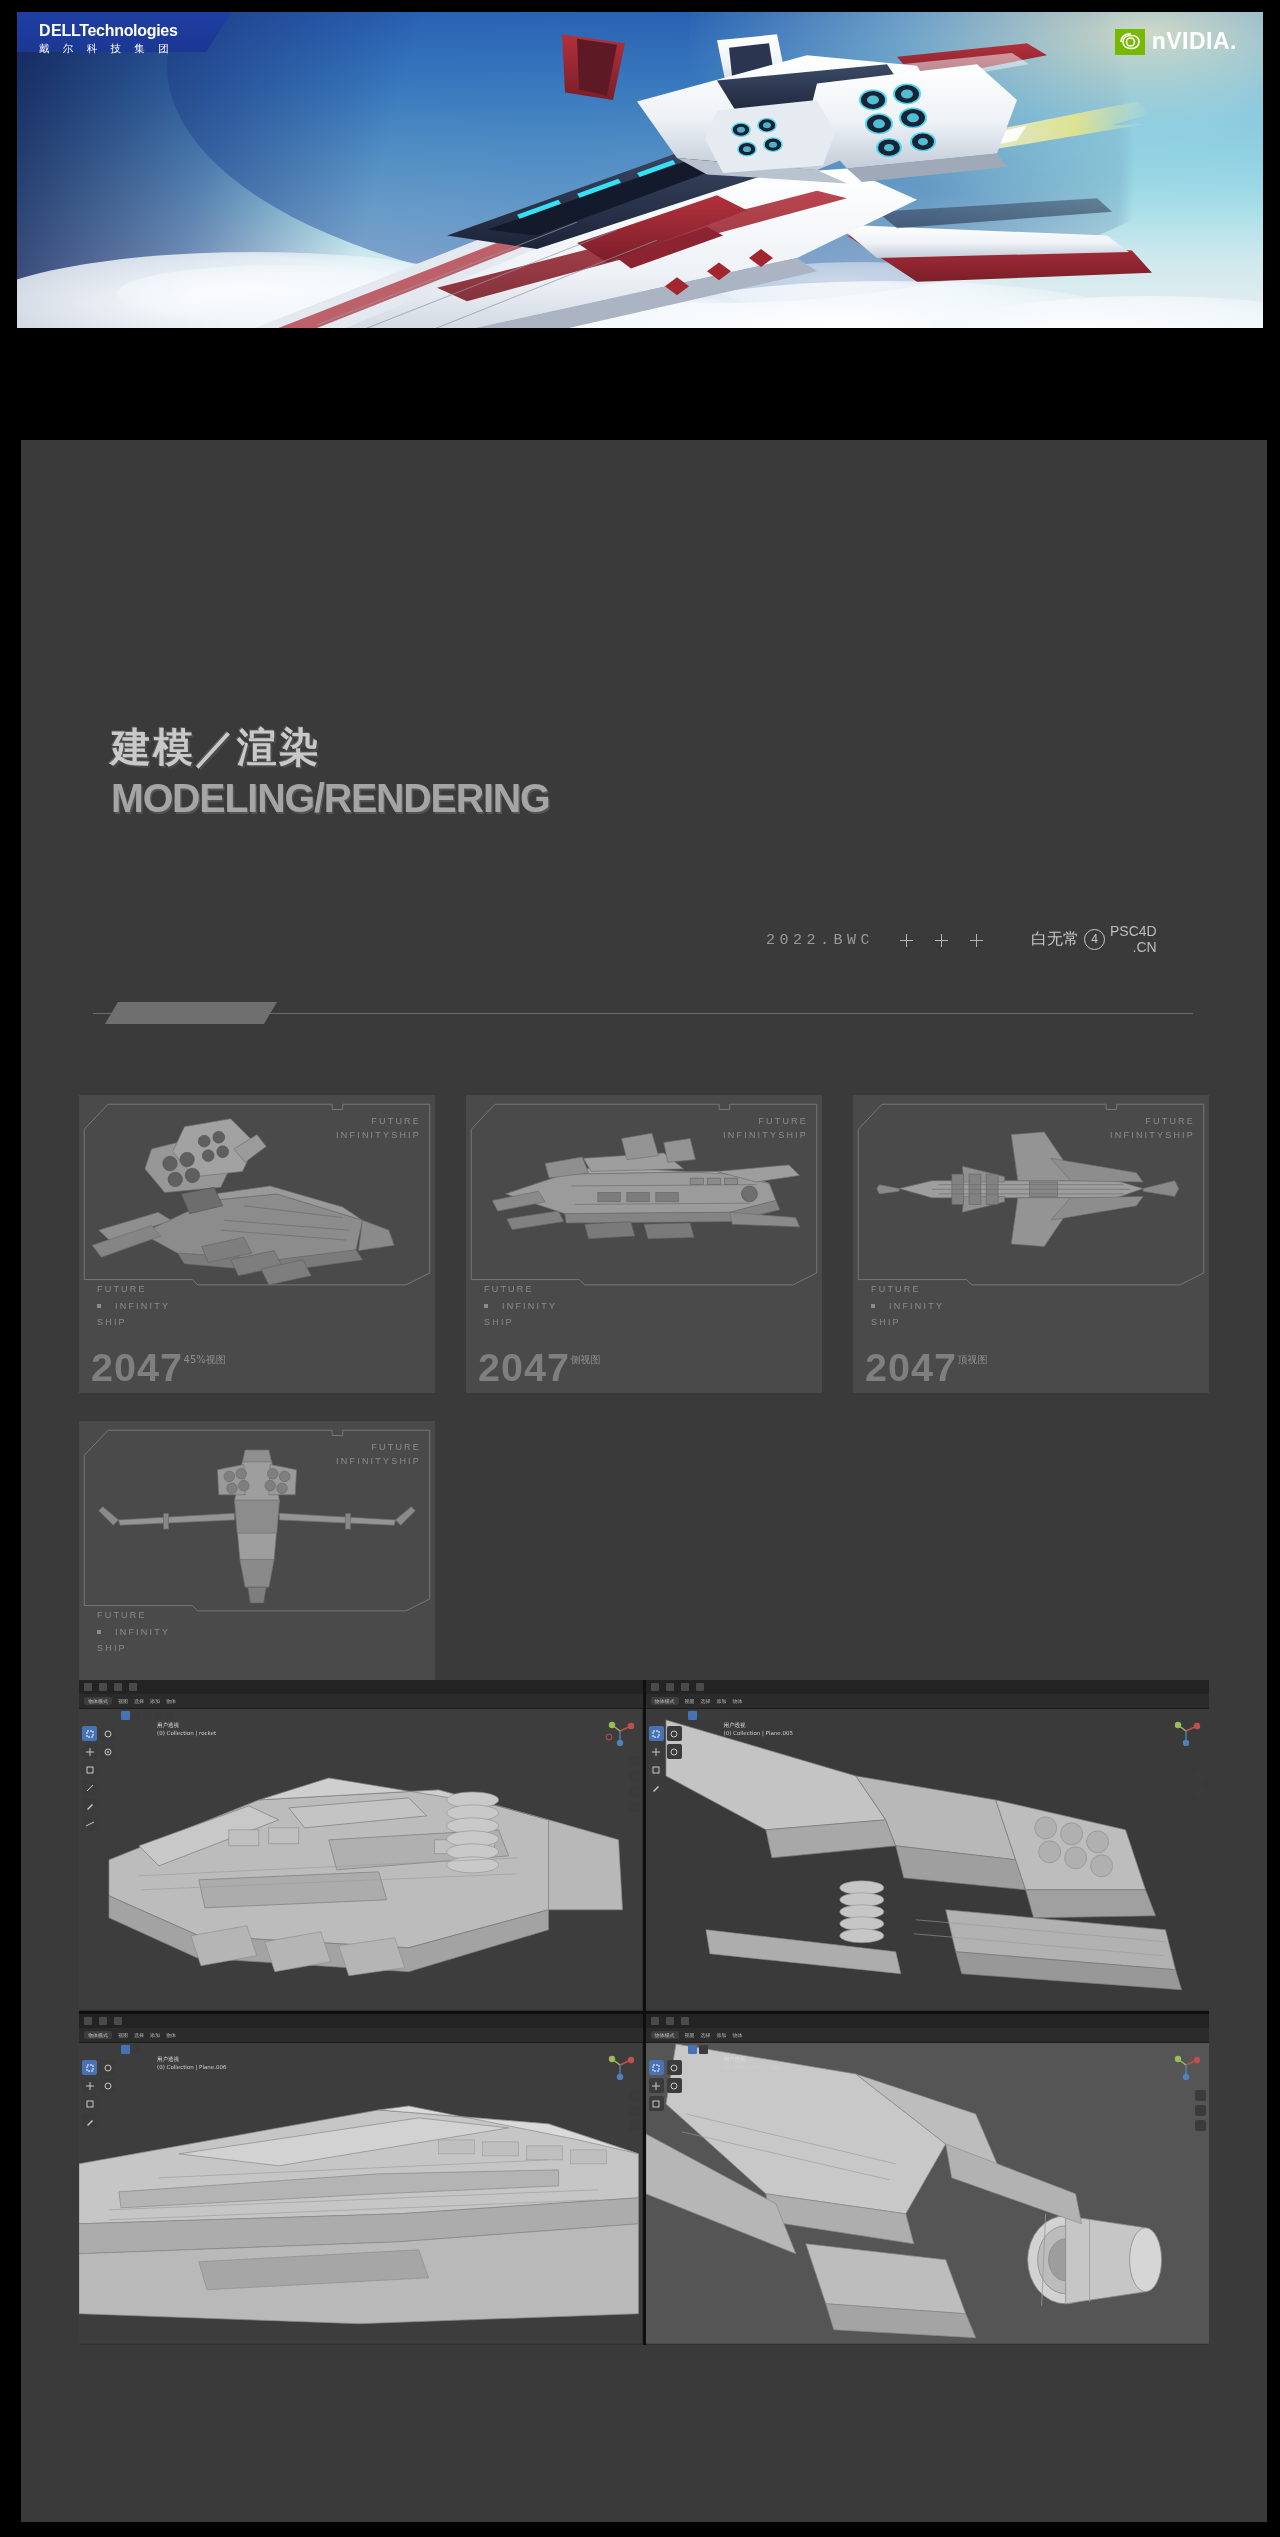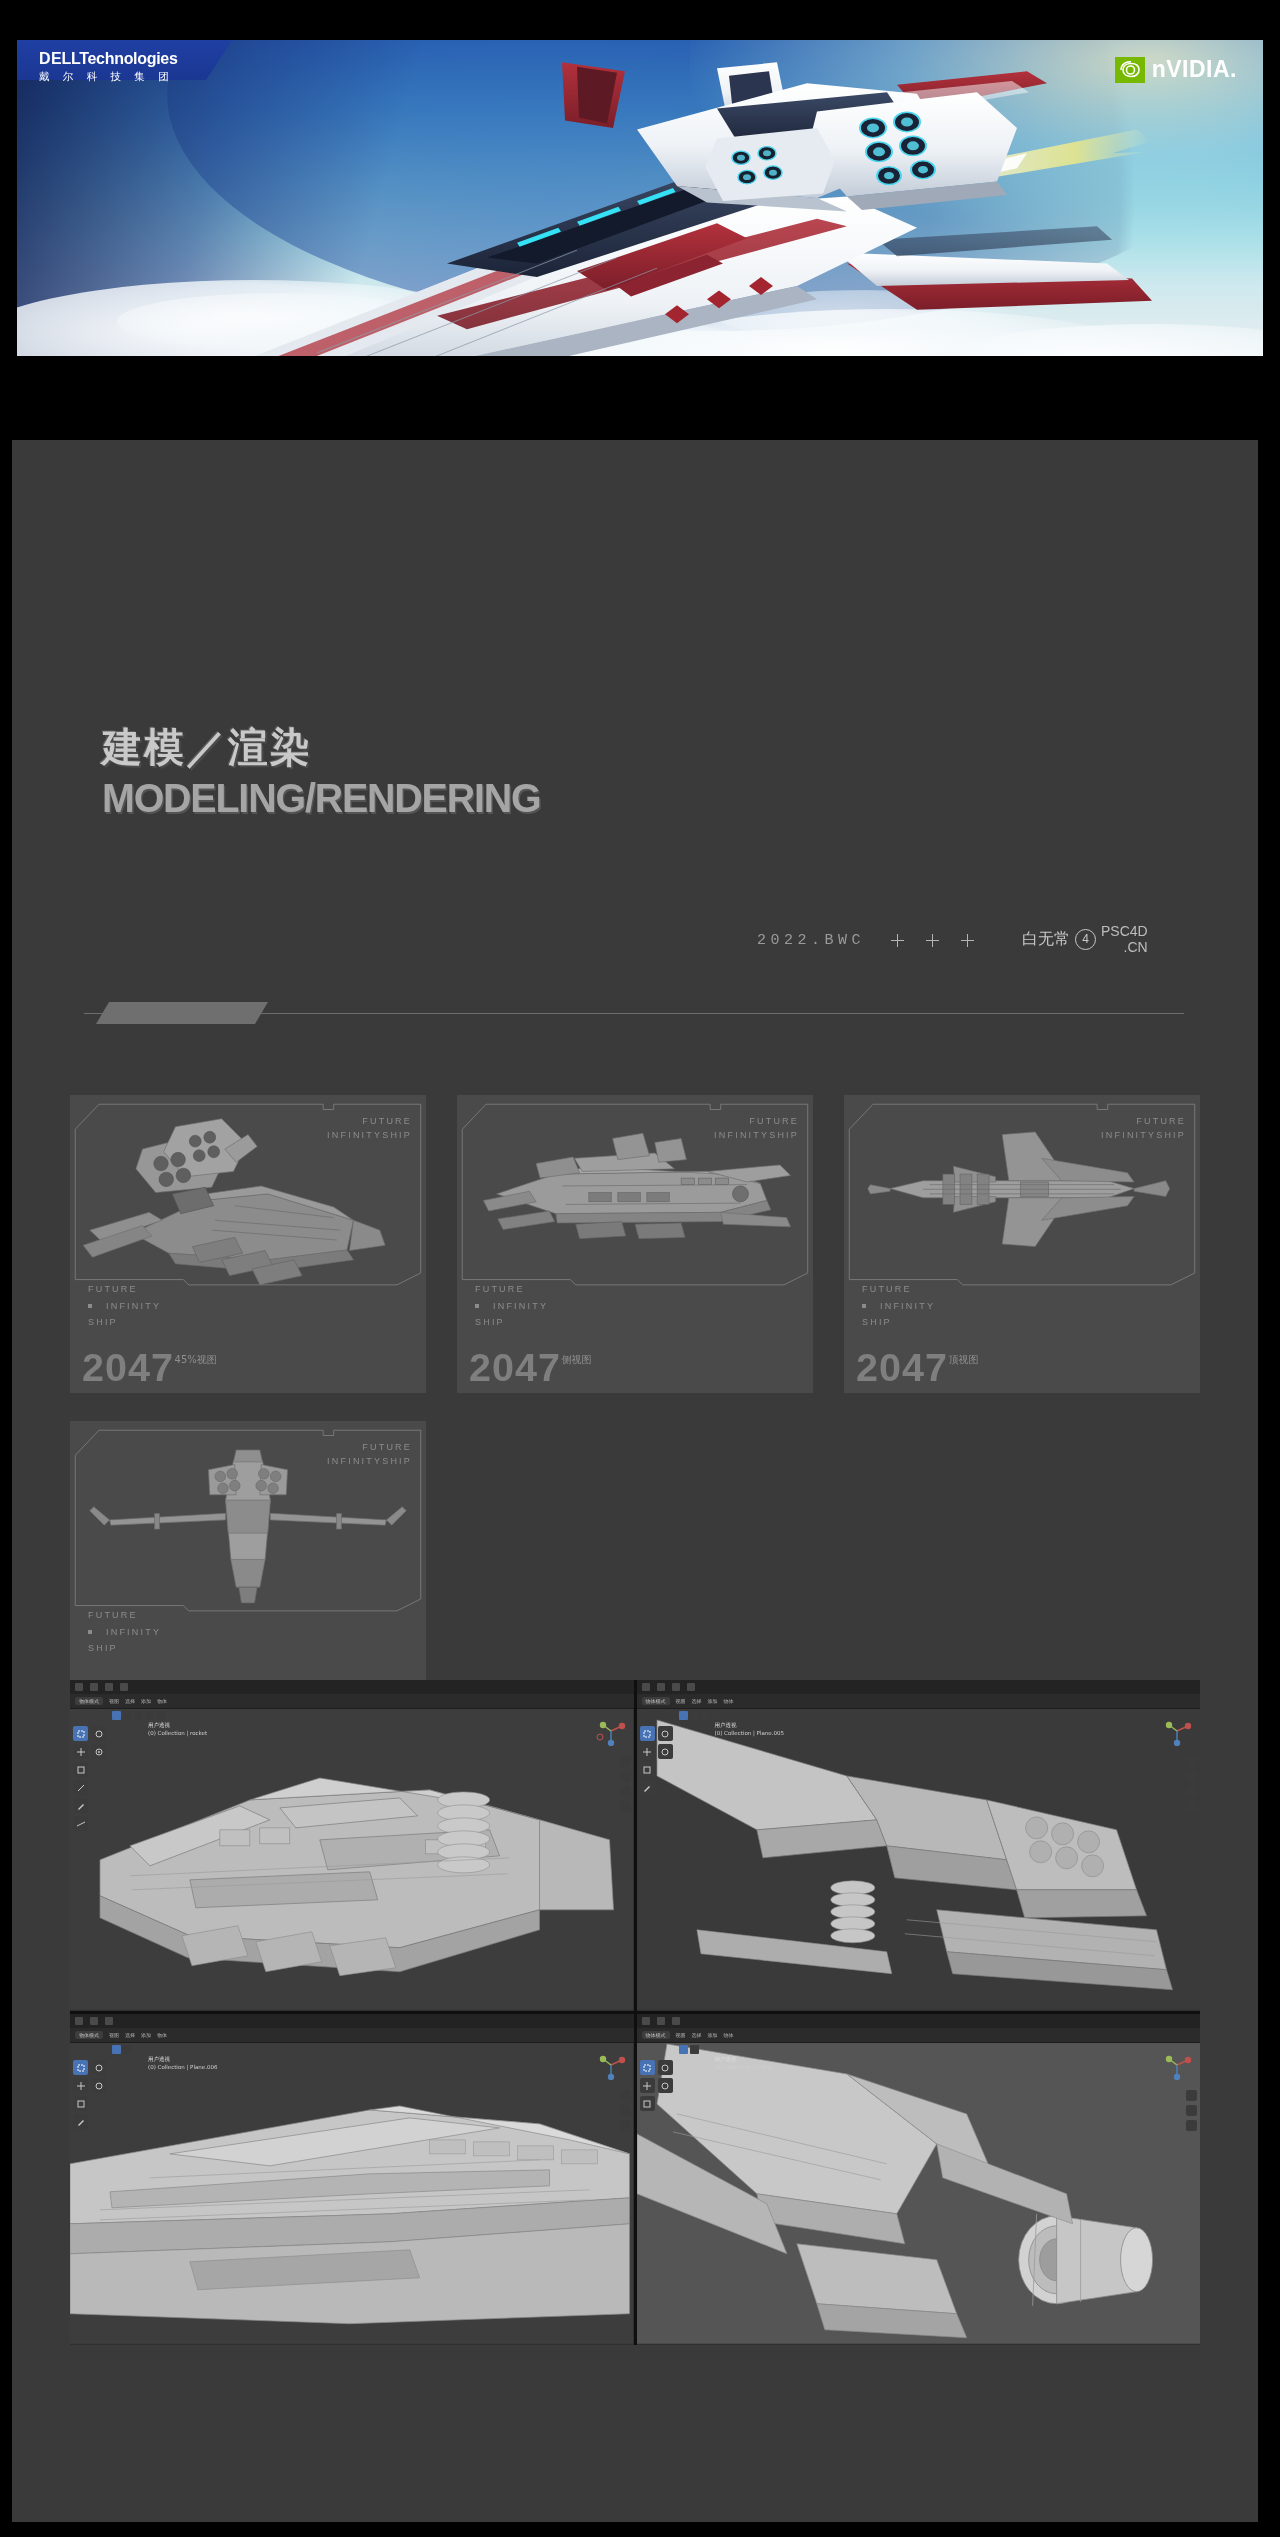--- a/index.html
+++ b/index.html
@@ -10,21 +10,20 @@
     overflow: hidden;
     position: relative;
   }
 
   
   .hero {
     position: absolute; left: 17px; top: 12px;
     width: 1246px; height: 316px;
     overflow: hidden;
     background: linear-gradient(to bottom, #2f6fbf 0%, #4a9bd4 22%, #7fc8e0 45%, #a8dfe8 62%, #cfe9ee 78%, #e8eef0 100%);
-    margin-top: 28px;
   }
   .hero-sky-glow {
     position: absolute; right: 0; top: 0; width: 46%; height: 62%;
     background: radial-gradient(ellipse at 80% 10%, rgba(255,248,200,.75) 0%, rgba(190,235,230,.45) 38%, rgba(120,200,220,0) 72%);
   }
   .hero-dark-left {
     position: absolute; left: 0; top: 0; width: 34%; height: 100%;
     background: linear-gradient(105deg, rgba(18,34,86,.92) 0%, rgba(28,56,130,.55) 45%, rgba(40,90,160,0) 80%);
   }
   .hero-planet {
@@ -78,21 +77,21 @@
     display: flex; align-items: center; justify-content: center;
   }
   .nv-eye svg { display: block; }
   .nv-word {
     color: #fff; font-size: 23px; font-weight: bold; letter-spacing: .5px;
     font-family: "Liberation Sans", sans-serif;
   }
 
   
   .body-sheet {
-    position: absolute; left: 12px; top: 440px;
+    position: absolute; left: 21px; top: 440px;
     width: 1246px; height: 2082px;
     background: #3a3a3a;
   }
 
   
   .title-block { position: absolute; left: 90px; top: 285px; }
   .title-cn {
     font-family: "DejaVu Sans", sans-serif;
     font-size: 40px; font-weight: bold; color: #c9c9c9;
     letter-spacing: 2px;

